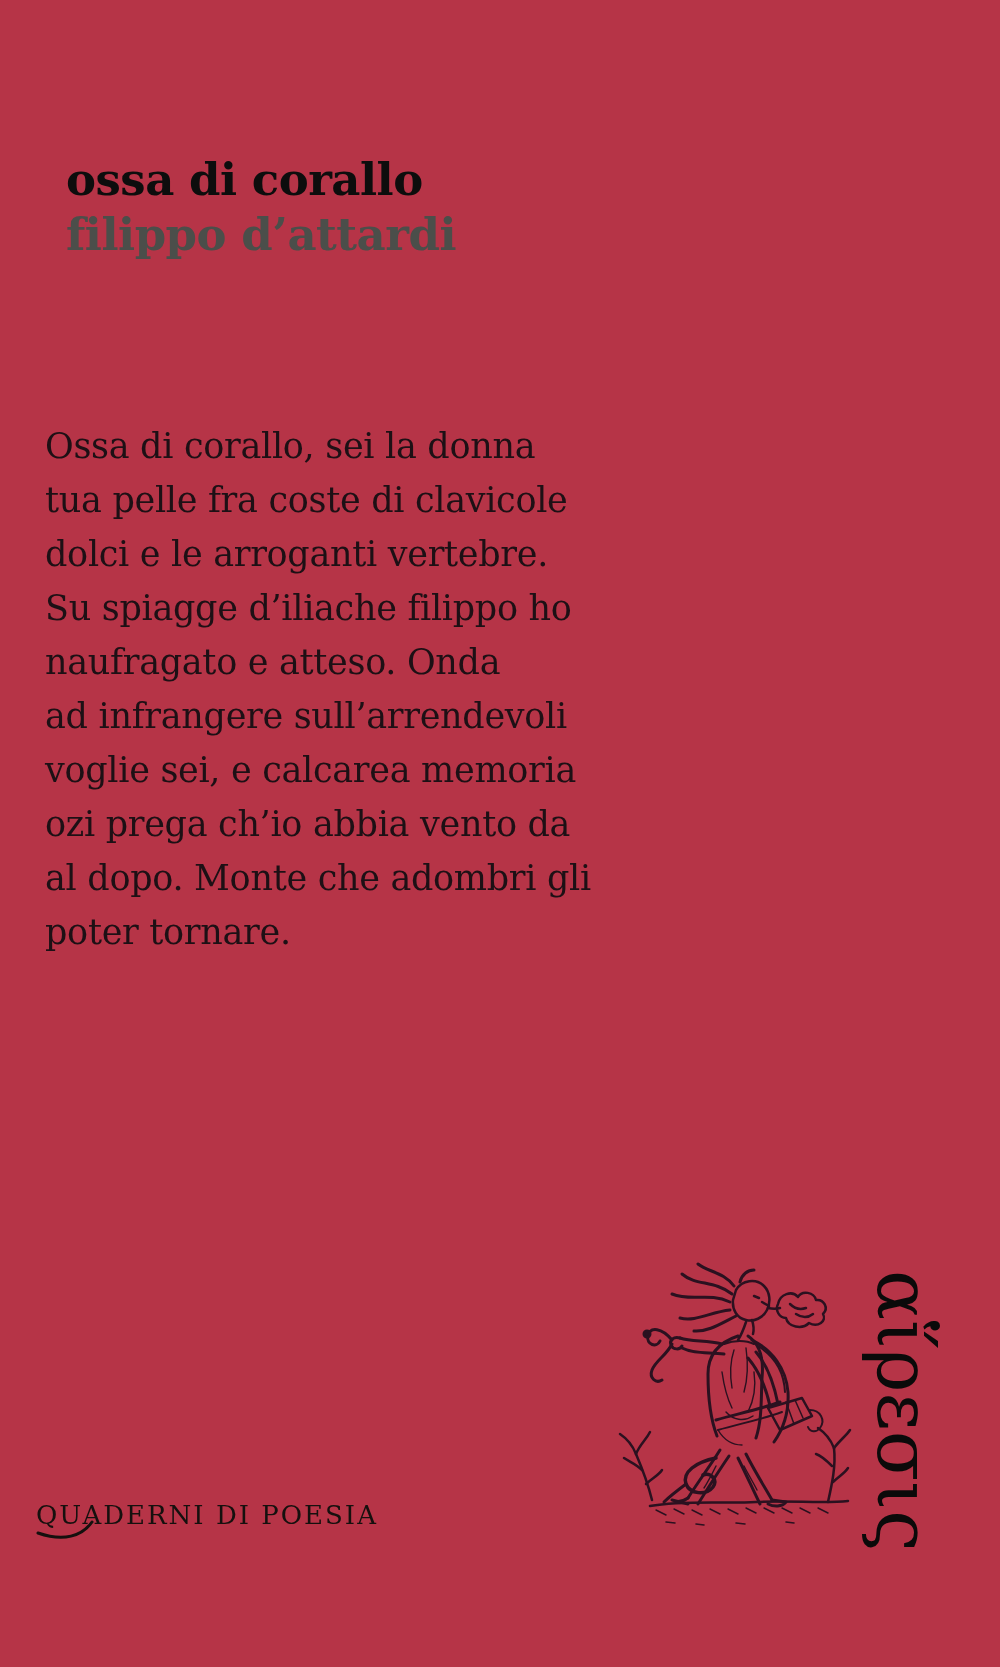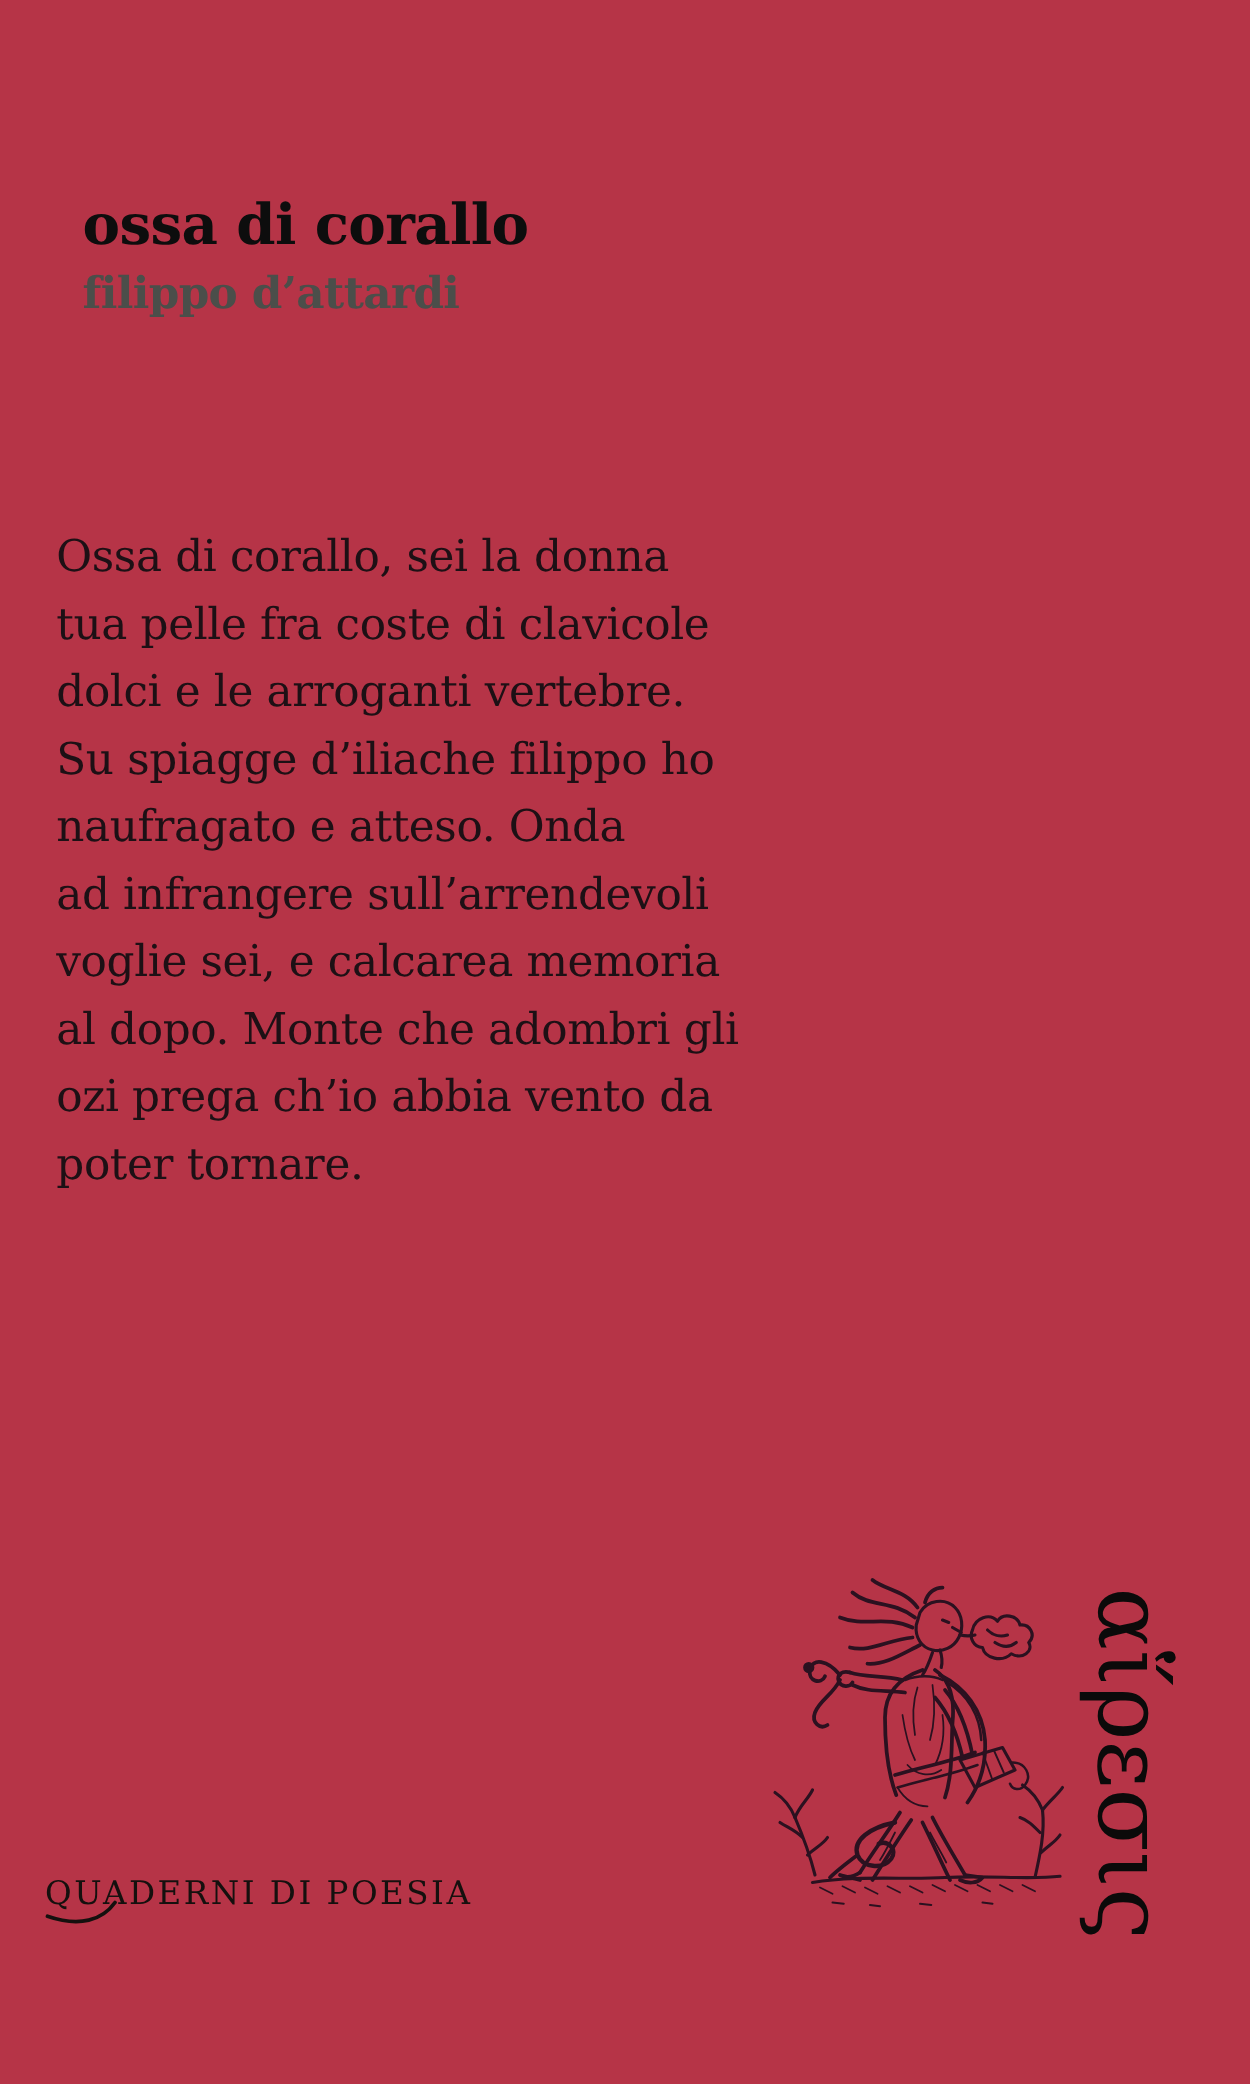--- a/index.html
+++ b/index.html
@@ -25,21 +25,21 @@
   .book-title {
     margin: 0;
     font-size: 45px;
     line-height: 55px;
     font-weight: bold;
     letter-spacing: -0.5px;
     color: var(--title, #0d0d0d);
   }
   .book-author {
     margin: 0;
-    font-size: 35px;
+    font-size: 45px;
     line-height: 55px;
     font-weight: bold;
     letter-spacing: -0.5px;
     color: var(--author, #4b4e4a);
   }
 
   .poem {
     position: absolute;
     left: 45px;
     top: 419px;
@@ -111,22 +111,22 @@
   </div>
 
   <div class="poem">
       <div class="poem-line">Ossa di corallo, sei la donna</div>
       <div class="poem-line">tua pelle fra coste di clavicole</div>
       <div class="poem-line">dolci e le arroganti vertebre.</div>
       <div class="poem-line">Su spiagge d’iliache filippo ho</div>
       <div class="poem-line">naufragato e atteso. Onda</div>
       <div class="poem-line">ad infrangere sull’arrendevoli</div>
       <div class="poem-line">voglie sei, e calcarea memoria</div>
+      <div class="poem-line">ozi prega ch’io abbia vento da</div>
       <div class="poem-line">al dopo. Monte che adombri gli</div>
-      <div class="poem-line">ozi prega ch’io abbia vento da</div>
       <div class="poem-line">poter tornare.</div>
     </div>
 
   <div class="imprint">QUADERNI DI POESIA</div>
   <svg class="q-swash" viewBox="0 0 70 26" aria-hidden="true">
     <path d="M62,2 C52,16 34,22 8,13" fill="none" stroke="#15100e" stroke-width="3" stroke-linecap="round"></path>
   </svg>
 
   <svg class="illustration" viewBox="0 0 260 278" fill="none" stroke-linecap="round" stroke-linejoin="round">
 

